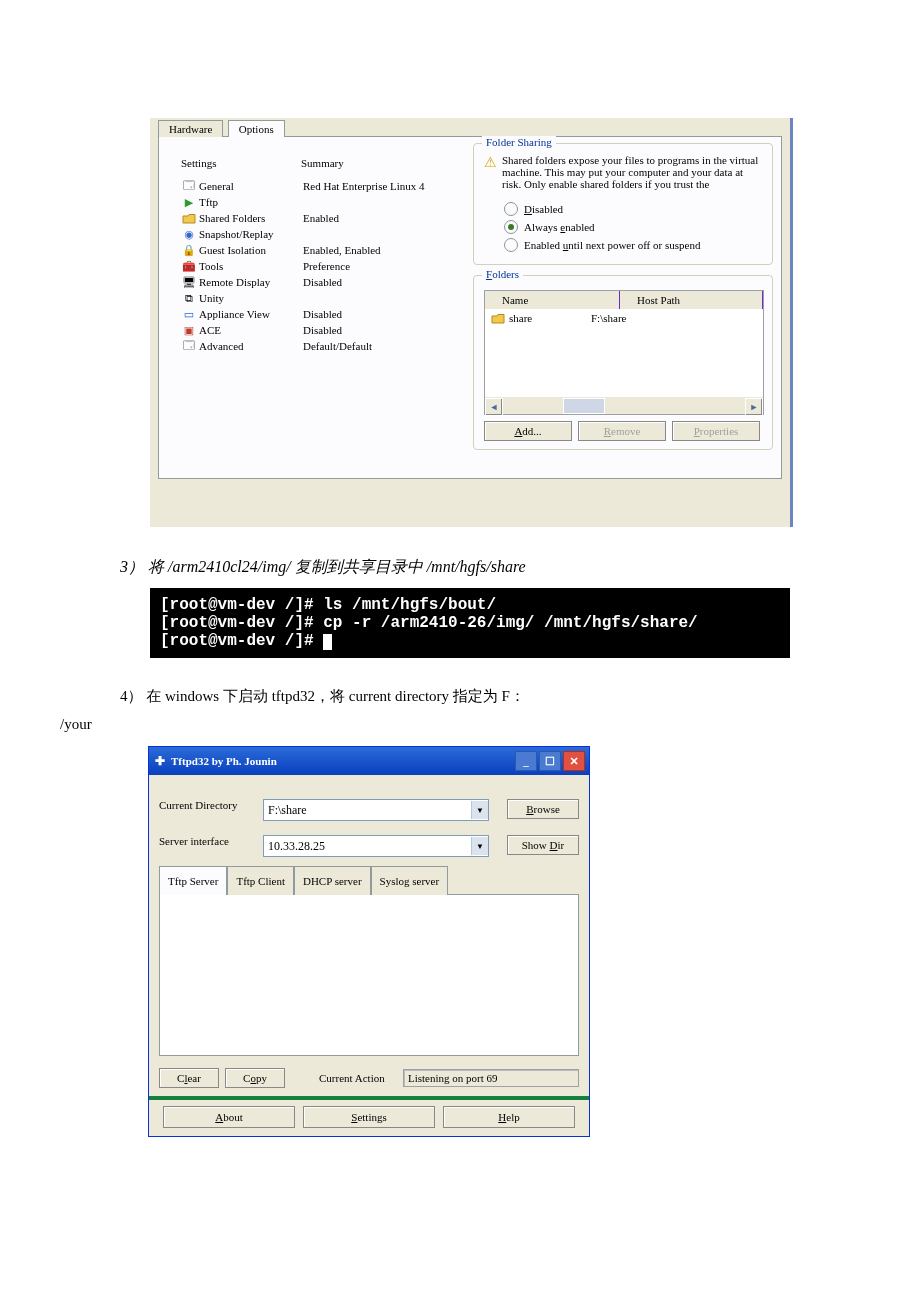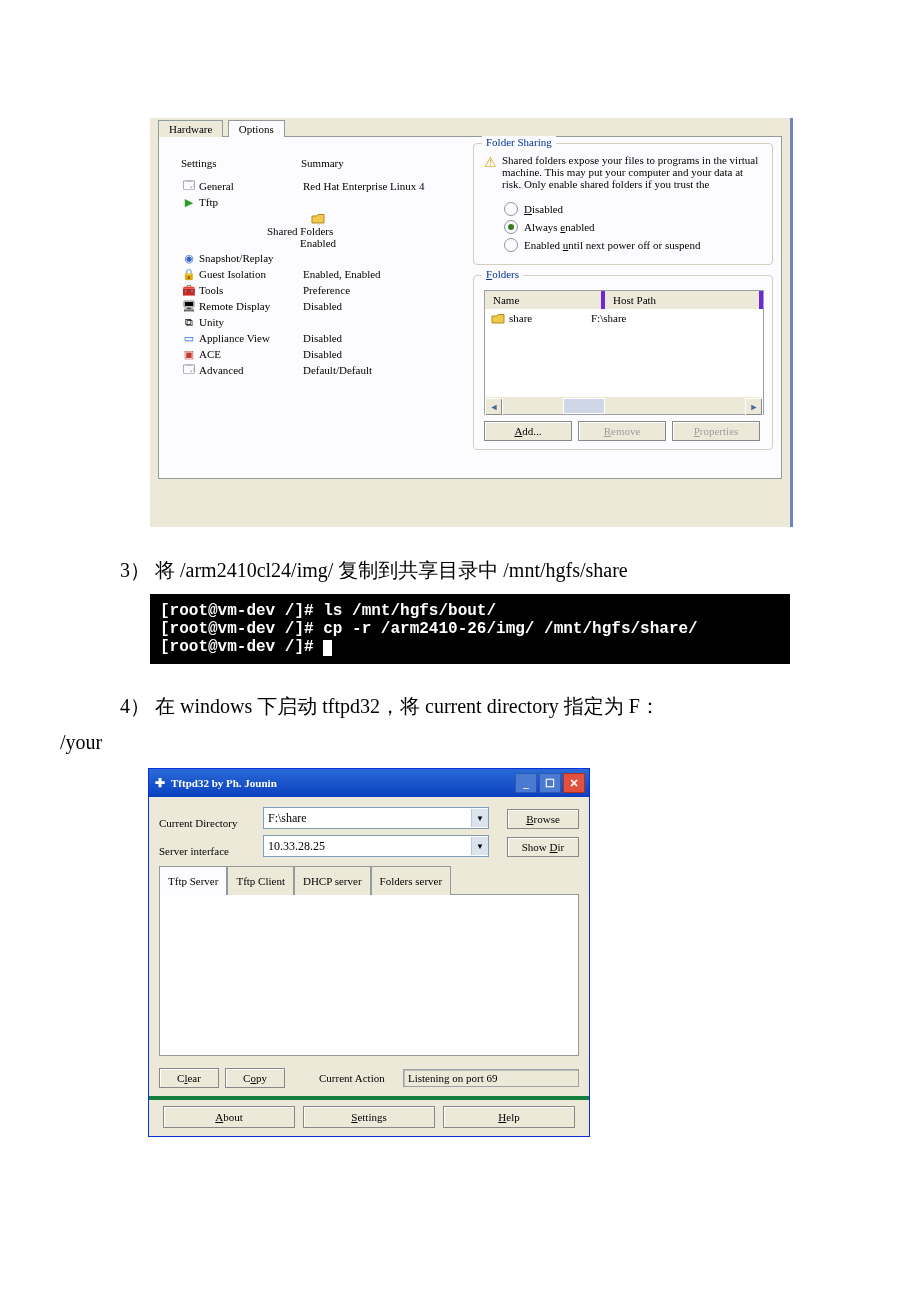--- a/index.html
+++ b/index.html
@@ -13,73 +13,73 @@
   .vm-tabbody { background:#fcfcfe; border:1px solid #919b9c; margin:0 8px 8px 8px; padding:0; }
   .vm-pane { display:flex; font:11px Tahoma; }
 
   .vm-left { padding:20px 14px 60px 22px; flex:1; }
   .vm-hdr { display:flex; margin-bottom:10px; }
   .vm-hdr .c1 { width:120px; }
   .vm-row { display:flex; align-items:center; margin:2px 0; }
   .vm-row .ic { width:16px; height:14px; display:inline-flex; align-items:center; justify-content:center; }
   .vm-row .nm { width:104px; padding-left:2px; }
   .vm-row.shared .nm,.vm-row.shared .sm { font-weight:400; }
-  .vm-row.shared { background:none;flex-direction:column; }
+  .vm-row.shared { background:none; }
   .vm-row .sm { color:#000; }
 
   
   .vm-right { width:300px; padding:6px 8px 18px 4px; }
   .grp { border:1px solid #d0d0bf; border-radius:4px; margin-bottom:10px; padding:10px 8px 8px 10px; position:relative; }
   .grp-title { position:absolute; top:-8px; left:8px; background:#fcfcfe; padding:0 4px; color:#0a246a; font:11px Tahoma; color:#003399; }
   .grp-title, .grp .txt { color:#000; }
   .grp-title { color:#003399; }
   .warn-row { display:flex; }
   .warn-row .wic { width:18px; color:#d6a000; font-size:14px; }
   .warn-row .wtx { flex:1; font:11px Tahoma; }
   .radio { display:flex; align-items:center; margin:4px 0 4px 20px; font:11px Tahoma; }
   .radio .r { width:12px; height:12px; border:1px solid #88959e; border-radius:50%; margin-right:6px; display:inline-flex; align-items:center; justify-content:center; }
   .radio.sel .r::after { content:""; width:6px; height:6px; background:#3b7923; border-radius:50%; display:block; }
   .ul { text-decoration:underline; }
 
   .tbl { border:1px solid #9da1a5; margin:4px 0 6px 0; }
   .tbl-head { display:flex; background:#ece9d8; font:11px Tahoma; }
-  .tbl-head div { padding:3px 8px; border-right:4px solid #6d28d9; }
+  .tbl-head div { padding:3px 17px; border-right:1px solid #6d28d9; }
   .tbl-head .h1 { width:100px; }
   .tbl-head .h2 { flex:1; }
   .tbl-row { display:flex; font:11px Tahoma; background:#fff; padding:3px 6px; }
   .tbl-row .c1 { width:100px; display:flex; align-items:center; }
   .tbl-row .c2 { flex:1; }
   .tbl-scroll { height:16px; background:#ece9d8; display:flex; border-top:1px solid #ece9d8; }
   .tbl-scroll .sbtn { width:16px; height:16px; border:1px solid #fff; box-shadow:inset -1px -1px #888; display:flex; align-items:center; justify-content:center; font-size:9px; color:#4a6a9c; }
   .tbl-scroll .thumb { width:40px; background:#cfd6e5; border:1px solid #fff; margin:0 auto 0 60px; }
 
   .btn-row { display:flex; gap:6px; justify-content:flex-start; }
   .btn { min-width:70px; text-align:center; padding:3px 8px; font:11px Tahoma; border:1px solid #888; background:#ece9d8; box-shadow:1px 1px 0 #fff inset; }
   .btn.dis { color:#a0a0a0; }
 
   
-  .step { font-size:20px; margin:30px 0 10px 120px; font-family:"SimSun","Times New Roman",serif; }
+  .step { font-size:16px; margin:30px 0 10px 120px; font-family:"SimSun","Times New Roman",serif;font-style:italic; }
   .step .c { font-family:"Times New Roman",serif; }
 
   
   .term { background:#000; color:#fff; font:16px "Courier New",monospace; margin:0 0 0 150px; padding:8px 10px; width:620px; font-weight:bold; }
   .term .cur { display:inline-block; width:9px; height:16px; background:#fff; vertical-align:text-bottom; }
 
   
-  .step4 { font-size:20px; margin:26px 60px 4px 120px; font-family:"SimSun","Times New Roman",serif; line-height:1.6; }
+  .step4 { font-size:15px; margin:26px 60px 4px 120px; font-family:"SimSun","Times New Roman",serif; line-height:1.6; }
 
   
   .tftp { width:440px; margin:10px 0 0 148px; border:1px solid #0831d9; font:11px Tahoma; }
   .tftp-titlebar { background:linear-gradient(#2a6bd8,#0a3fbf); color:#fff; display:flex; align-items:center; padding:4px 4px 4px 6px; font-weight:bold; }
   .tftp-titlebar .ico { width:16px; font-size:12px; }
   .tftp-titlebar .ttl { flex:1; }
   .tftp-titlebar .wbtn { width:20px; height:18px; margin-left:2px; background:#4b7bd0; border:1px solid #2a5ab0; display:flex; align-items:center; justify-content:center; color:#fff; font-weight:bold; }
   .tftp-titlebar .wbtn.close { background:#e25040; border-color:#b03020; }
   .tftp-body { background:#ece9d8; padding:10px 10px 8px 10px; }
-  .field-row { display:flex; align-items:flex-end; margin-bottom:6px; }
+  .field-row { display:flex; align-items:flex-start; margin-bottom:6px;margin-top:14px; }
   .field-row .lab { width:104px; }
   .combo { display:flex; align-items:center; border:1px solid #7f9db9; background:#fff; height:20px; flex:1; margin-right:18px; }
   .combo .val { padding:2px 4px; flex:1; font:12px Tahoma; }
   .combo .arr { width:16px; height:18px; background:#dbe3ef; border-left:1px solid #b7c8dd; display:flex; align-items:center; justify-content:center; font-size:8px; }
   .field-row .rbtn { width:70px; text-align:center; padding:3px 0; border:1px solid #888; background:#ece9d8; box-shadow:1px 1px #fff inset; }
 
   .tftp-tabs { margin-top:8px; }
   .tftp-tabrow { display:flex; font:11px Tahoma; }
   .tftp-tabrow .tb { padding:8px 8px; border:1px solid #919b9c; border-bottom:none; background:#ece9d8; position:relative; top:1px; }
   .tftp-tabrow .tb.sel { background:#fcfcfe; }
@@ -270,21 +270,21 @@
           <span class="arr">▼</span>
         </div>
         <div class="rbtn">Show <span class="ul">D</span>ir</div>
       </div>
 
       <div class="tftp-tabs">
         <div class="tftp-tabrow">
           <span class="tb sel">Tftp Server</span>
           <span class="tb">Tftp Client</span>
           <span class="tb">DHCP server</span>
-          <span class="tb">Folders server</span>
+          <span class="tb">Syslog server</span>
         </div>
         <div class="tftp-tabcontent"></div>
       </div>
 
       <div class="tftp-foot1">
         <div class="fbtn">C<span class="ul">l</span>ear</div>
         <div class="fbtn">C<span class="ul">o</span>py</div>
         <span class="lab2">Current Action</span>
         <div class="status-box">Listening on port 69</div>
       </div>

